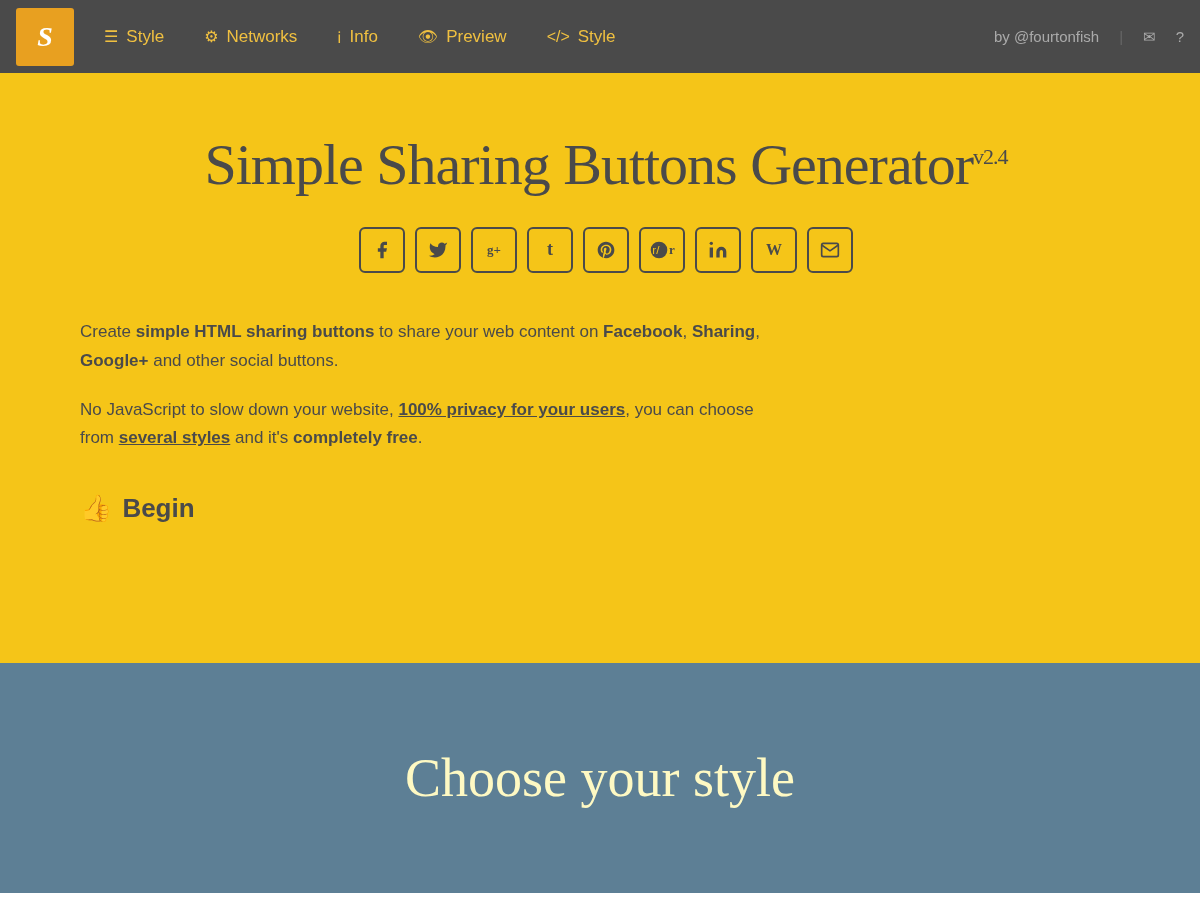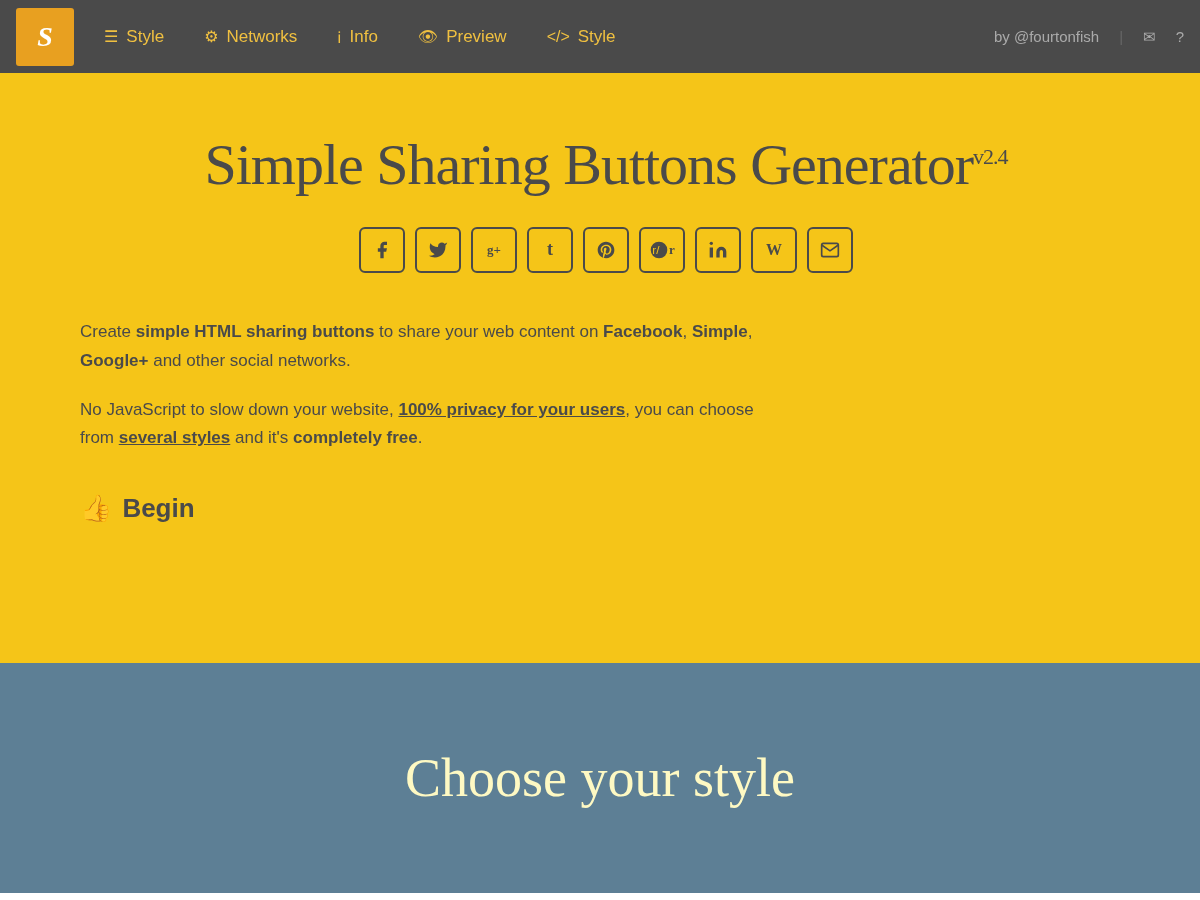--- a/index.html
+++ b/index.html
@@ -221,21 +221,21 @@
     </div>
     <div class="social-icon" title="Email">
       <svg width="20" height="20" viewBox="0 0 24 24" fill="none" stroke="#4a4a4a" stroke-width="2">
           <path d="M4 4h16c1.1 0 2 .9 2 2v12c0 1.1-.9 2-2 2H4c-1.1 0-2-.9-2-2V6c0-1.1.9-2 2-2z"></path>
           <polyline points="22,6 12,13 2,6"></polyline>
         </svg>
     </div>
   </div>
 
   <div class="hero-text">
-    <span>Create </span><strong>simple HTML sharing buttons</strong><span> to share your web content on </span><strong>Facebook</strong><span>, </span><strong>Simple</strong><span>, </span><strong>Google+</strong><span> and other social networks.</span>
+    <span>Create </span><strong>simple HTML sharing buttons</strong><span> to share your web content on </span><strong>Facebook</strong><span>, </span><strong>Sharing</strong><span>, </span><strong>Google+</strong><span> and other social buttons.</span>
   </div>
   <div class="hero-text">
     <span>No JavaScript to slow down your website, </span><a href="#">100% privacy for your users</a><span>, you can choose from </span><a href="#">several styles</a><span> and it's </span><strong>completely free</strong><span>.</span>
   </div>
 
   <a class="begin-btn">
     <span class="thumb">👍</span>
     <span>Begin</span>
   </a>
 </section>

